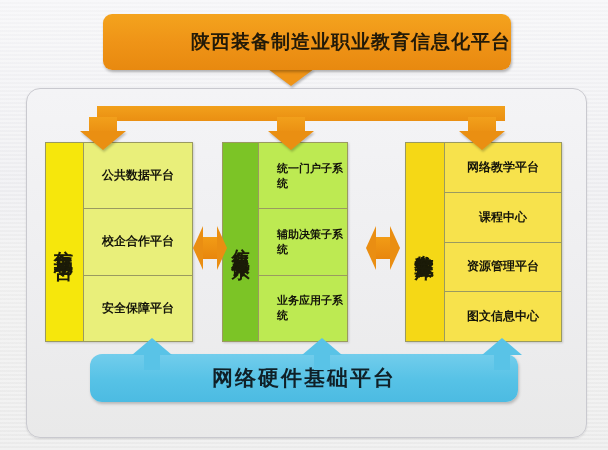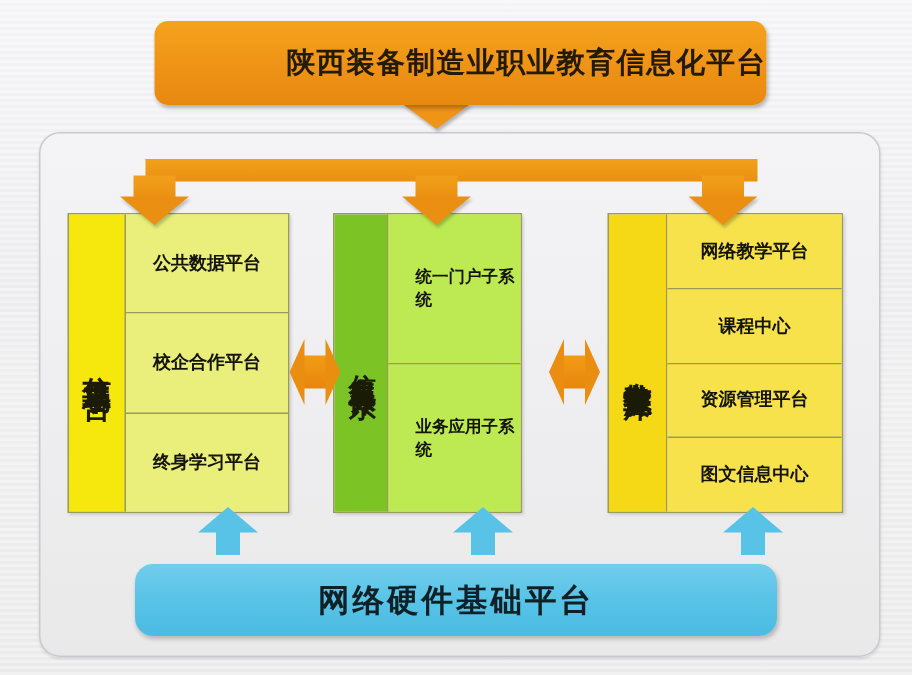--- a/index.html
+++ b/index.html
@@ -145,21 +145,21 @@
   .dbl-arrow .h-r{
     position:absolute;right:0;top:0;width:0;height:0;
     border-top:22px solid transparent;border-bottom:22px solid transparent;
     border-left:10px solid #ea8e12;
   }
   #arrow-left-mid{left:193px;top:226px;}
   #arrow-mid-right{left:366px;top:226px;}
 
   
   #base-bar{
-    position:absolute;left:90px;top:376px;width:428px;height:48px;
+    position:absolute;left:90px;top:354px;width:428px;height:48px;
     background:linear-gradient(180deg,#72cdec 0%,#56c2e6 55%,#4cbbe2 100%);
     border-radius:12px;
     box-shadow:1px 2px 3px rgba(0,0,0,.22);
     display:flex;align-items:center;justify-content:center;
     z-index:4;
   }
   #base-bar .txt{
     font-size:21px;font-weight:bold;color:#102027;letter-spacing:2px;
     white-space:nowrap;
   }
@@ -206,34 +206,35 @@
   <div id="dist-arrow-right" class="dist-arrow">
     <div class="stem"></div>
     <div class="head"></div>
   </div>
 
   <div id="col-left" class="column">
     <div class="col-label">信息互动平台</div>
     <div class="col-items">
       <div class="col-item">公共数据平台</div>
       <div class="col-item">校企合作平台</div>
-      <div class="col-item">终身学习平台</div>
+      <div class="col-item">安全保障平台</div>
     </div>
   </div>
 
   <div id="arrow-left-mid" class="dbl-arrow">
     <div class="body"></div>
     <div class="h-l"></div>
     <div class="h-r"></div>
   </div>
 
   <div id="col-mid" class="column">
     <div class="col-label">信息化服务体系</div>
     <div class="col-items">
       <div class="col-item">统一门户子系统</div>
+      <div class="col-item">辅助决策子系统</div>
       <div class="col-item">业务应用子系统</div>
     </div>
   </div>
 
   <div id="arrow-mid-right" class="dbl-arrow">
     <div class="body"></div>
     <div class="h-l"></div>
     <div class="h-r"></div>
   </div>
 

